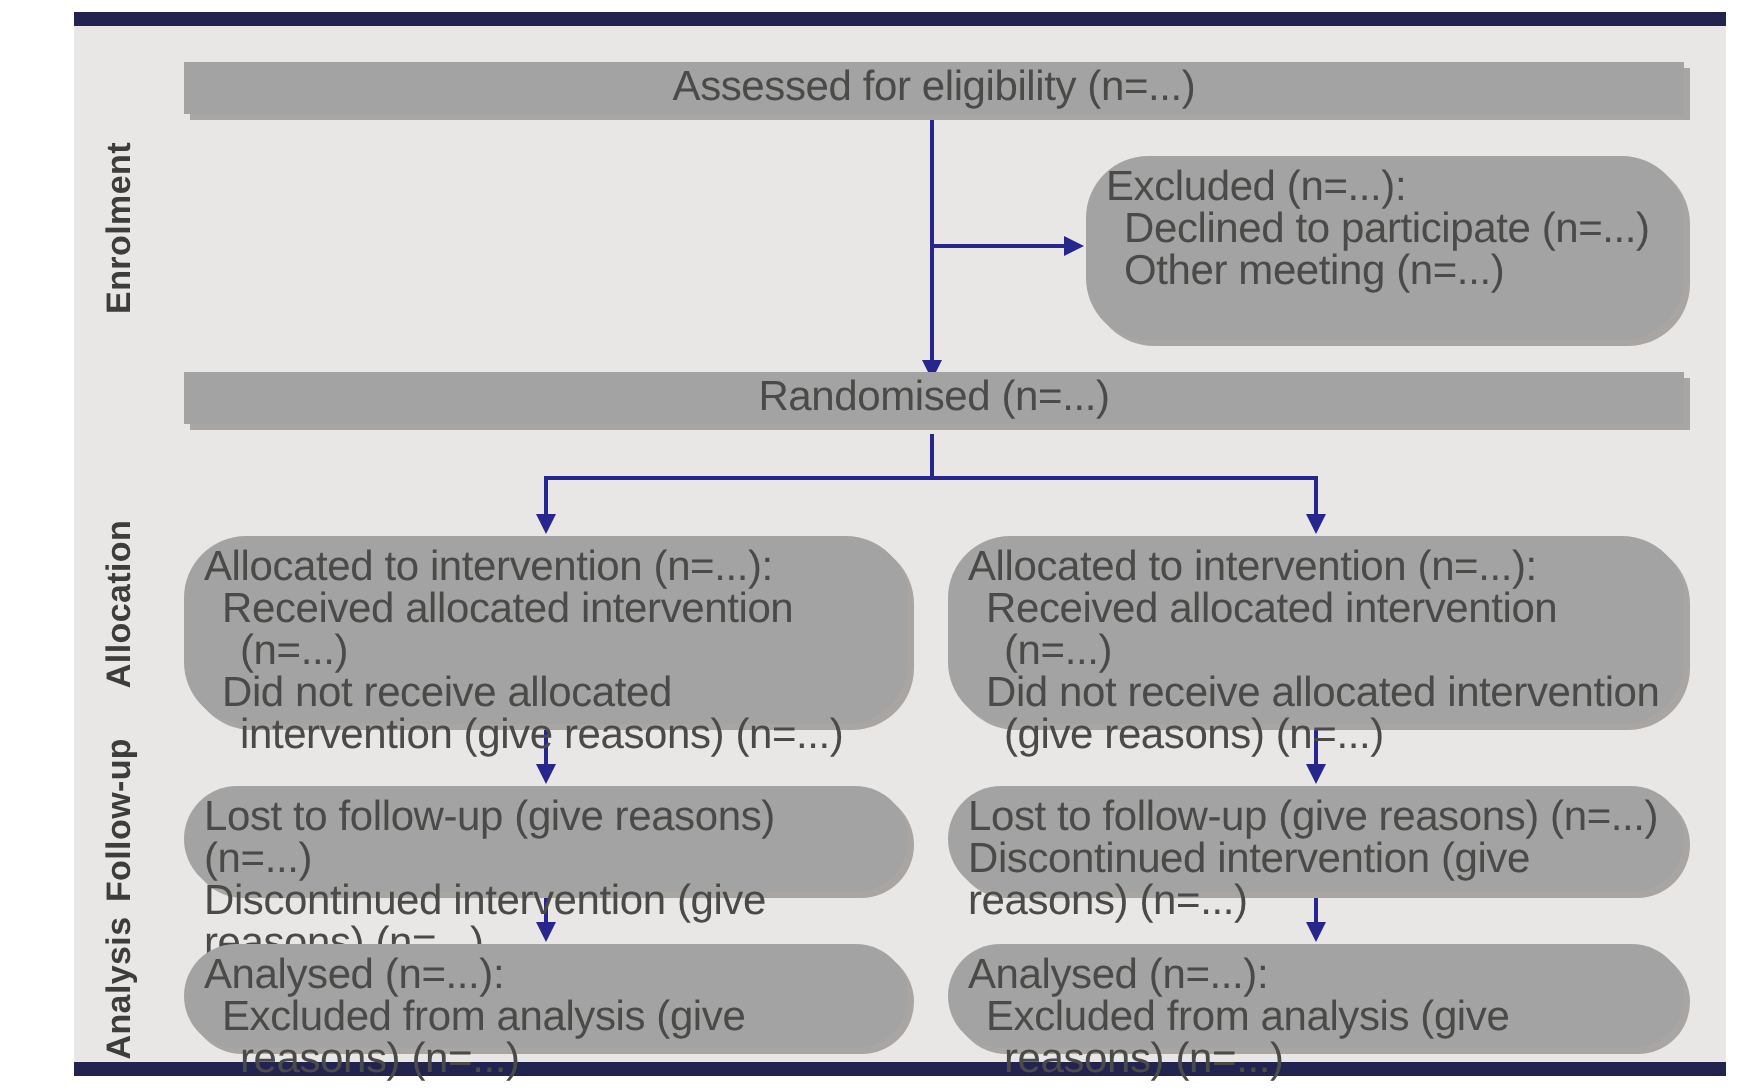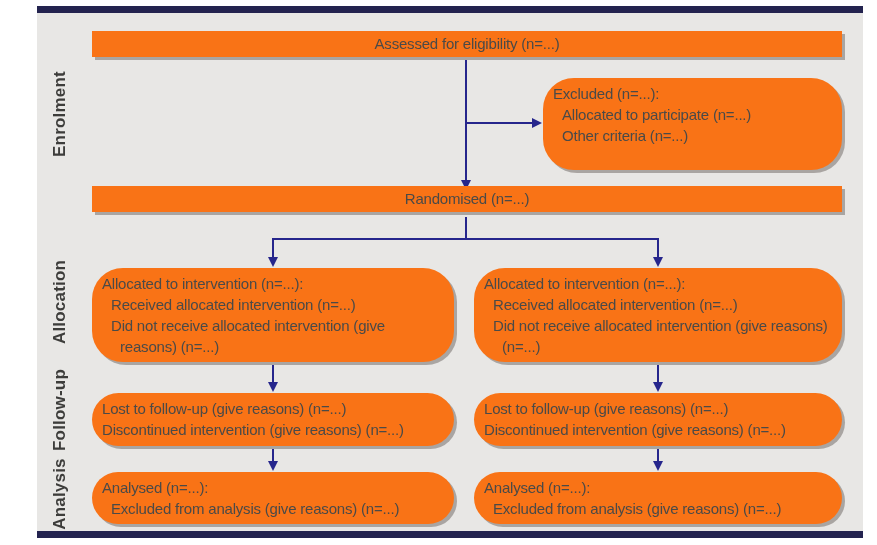--- a/index.html
+++ b/index.html
@@ -6,22 +6,22 @@
   .stage{
     position:relative;width:877px;height:545px;background:#ffffff;overflow:hidden;
     font-family:"Liberation Sans","DejaVu Sans",sans-serif;
   }
   .panel{position:absolute;left:37px;top:13px;width:826px;height:518px;background:#e8e7e5;}
   .rule{position:absolute;left:37px;width:826px;height:7px;background:#23234f;}
   .rule-top{top:6px;}
   .rule-bottom{top:531px;}
   .connectors{position:absolute;left:0;top:0;pointer-events:none;}
   .box{
-    position:absolute;background:#f97316;box-shadow:3px 3px 0 #a9a5a2;
-    color:#4a4a48;font-size:15px;line-height:21px;letter-spacing:-0.2px;box-sizing:border-box;
+    position:absolute;background:#a3a3a3;box-shadow:3px 3px 0 #a9a5a2;
+    color:#4a4a48;font-size:21px;line-height:21px;letter-spacing:-0.2px;box-sizing:border-box;
   }
   .box-center{display:flex;align-items:center;justify-content:center;text-align:center;line-height:26px;}
   .box-multi{padding:5px 10px 0 10px;border-radius:31px;}
   .line{white-space:normal;}
   .indent1{padding-left:18px;text-indent:-9px;}
   .stage-label{
     position:absolute;transform:translate(-50%,-50%) rotate(-90deg);
     font-weight:bold;font-size:17px;color:#3d3d3b;white-space:nowrap;letter-spacing:0.2px;
   }
 </style>
@@ -61,22 +61,22 @@
       <polygon points="653,461 663,461 658,471"></polygon>
     </g>
   </svg>
 
   <div class="box box-center" style="left:92px;top:31px;width:750px;height:26px;">
     <span>Assessed for eligibility (n=...)</span>
   </div>
 
   <div class="box box-multi" style="left:543px;top:78px;width:299px;height:92px;">
     <div class="line">Excluded (n=...):</div>
-    <div class="line indent1">Allocated to participate (n=...)</div>
-    <div class="line indent1">Other criteria (n=...)</div>
+    <div class="line indent1">Declined to participate (n=...)</div>
+    <div class="line indent1">Other meeting (n=...)</div>
   </div>
 
   <div class="box box-center" style="left:92px;top:186px;width:750px;height:26px;">
     <span>Randomised (n=...)</span>
   </div>
 
   <div class="box box-multi" style="left:92px;top:268px;width:362px;height:94px;">
     <div class="line">Allocated to intervention (n=...):</div>
     <div class="line indent1">Received allocated intervention (n=...)</div>
     <div class="line indent1">Did not receive allocated intervention (give reasons) (n=...)</div>

